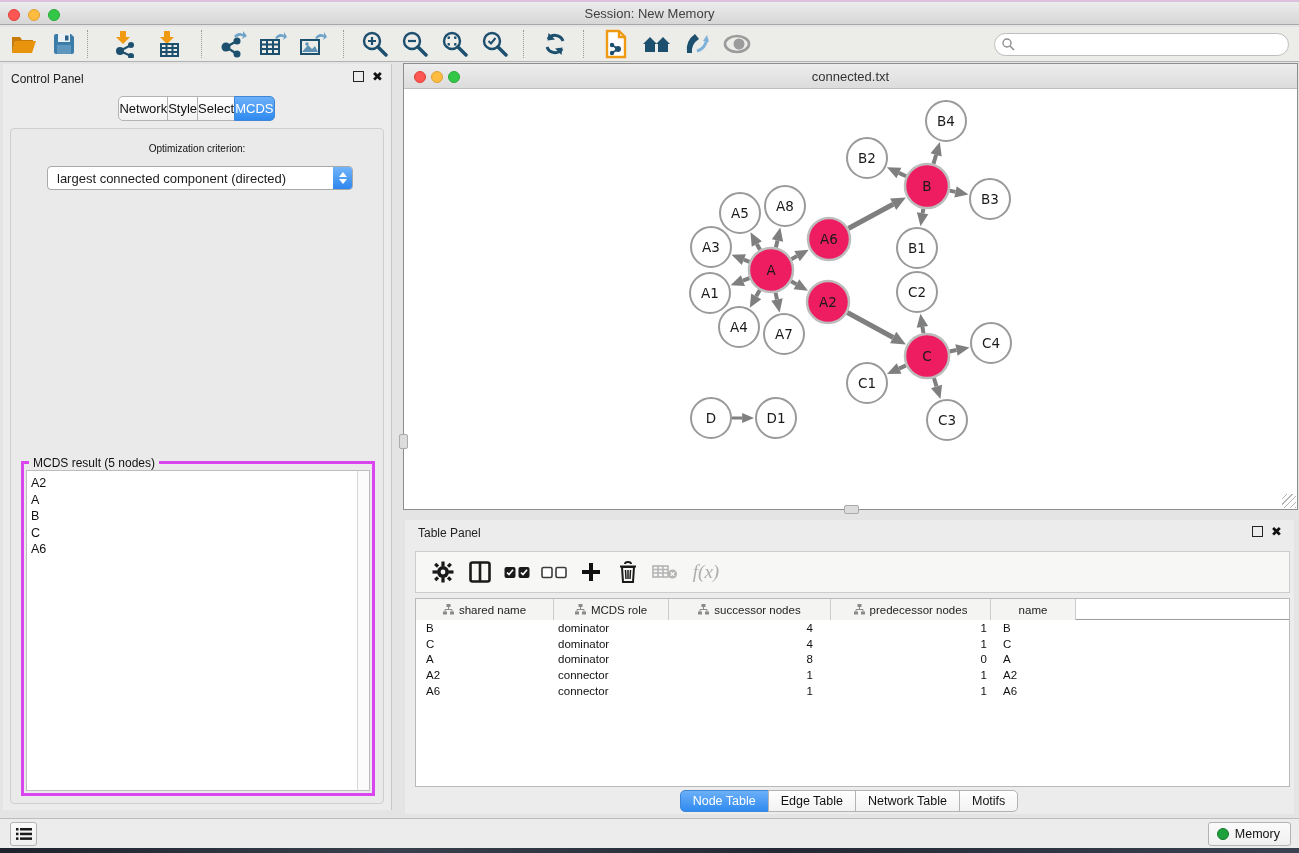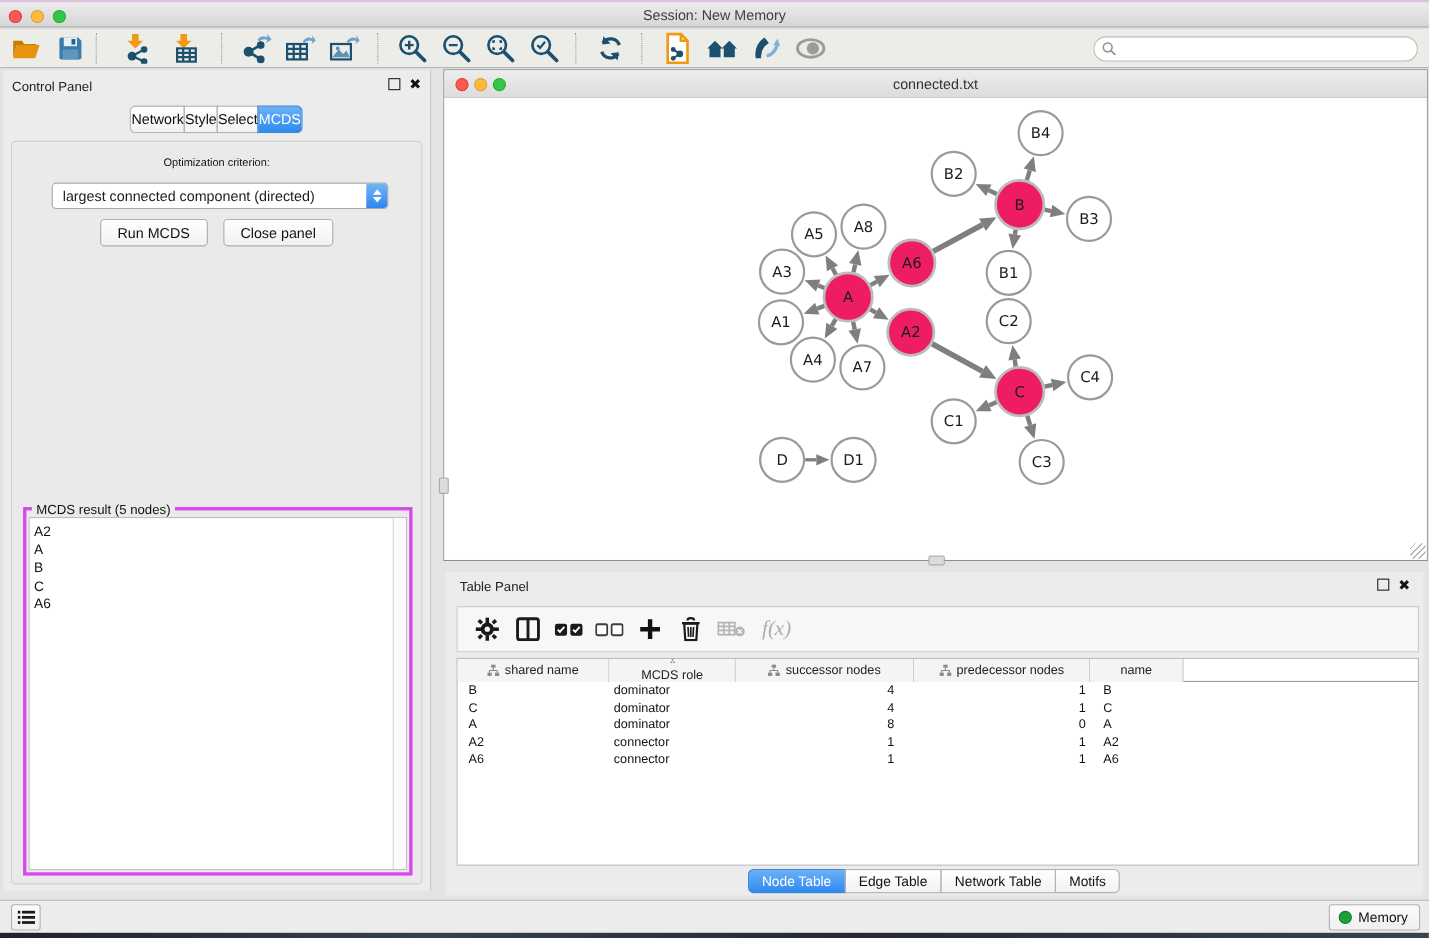--- a/index.html
+++ b/index.html
@@ -280,24 +280,20 @@
     </div>
   <div class="cp-inner">
     <div class="opt-label">Optimization criterion:</div>
     <div class="dropdown">
       <span class="val">largest connected component (directed)</span>
       <span class="dd-step">
           <span class="arr-up"></span>
           <span class="arr-dn"></span>
         </span>
     </div>
-    <div class="cp-buttons">
-      <button class="btn">Run MCDS</button>
-      <button class="btn">Close panel</button>
-    </div>
     <div class="result-group">
       <span class="result-title">MCDS result (5 nodes)</span>
       <div class="result-list">
         <div class="pad"></div>
         <div>
             <div class="result-item">A2</div>
             <div class="result-item">A</div>
             <div class="result-item">B</div>
             <div class="result-item">C</div>
             <div class="result-item">A6</div>
@@ -525,21 +521,21 @@
           <svg width="11" height="11" viewBox="0 0 11 11">
             <g fill="#8a8a8a">
               <rect x="3.5" y="0" width="4" height="3"></rect>
               <rect x="0" y="7.5" width="4" height="3"></rect>
               <rect x="7" y="7.5" width="4" height="3"></rect>
             </g>
             <path d="M5.5 3 L5.5 5.5 M2 7.5 L2 5.5 L9 5.5 L9 7.5" stroke="#8a8a8a" fill="none"></path>
           </svg>
           <span>shared name</span>
         </div>
-        <div class="th" style="left: 138px; width: 115px; flex-direction: column;">
+        <div class="th" style="left: 138px; width: 115px;">
           <svg width="11" height="11" viewBox="0 0 11 11">
             <g fill="#8a8a8a">
               <rect x="3.5" y="0" width="4" height="3"></rect>
               <rect x="0" y="7.5" width="4" height="3"></rect>
               <rect x="7" y="7.5" width="4" height="3"></rect>
             </g>
             <path d="M5.5 3 L5.5 5.5 M2 7.5 L2 5.5 L9 5.5 L9 7.5" stroke="#8a8a8a" fill="none"></path>
           </svg>
           <span>MCDS role</span>
         </div>

